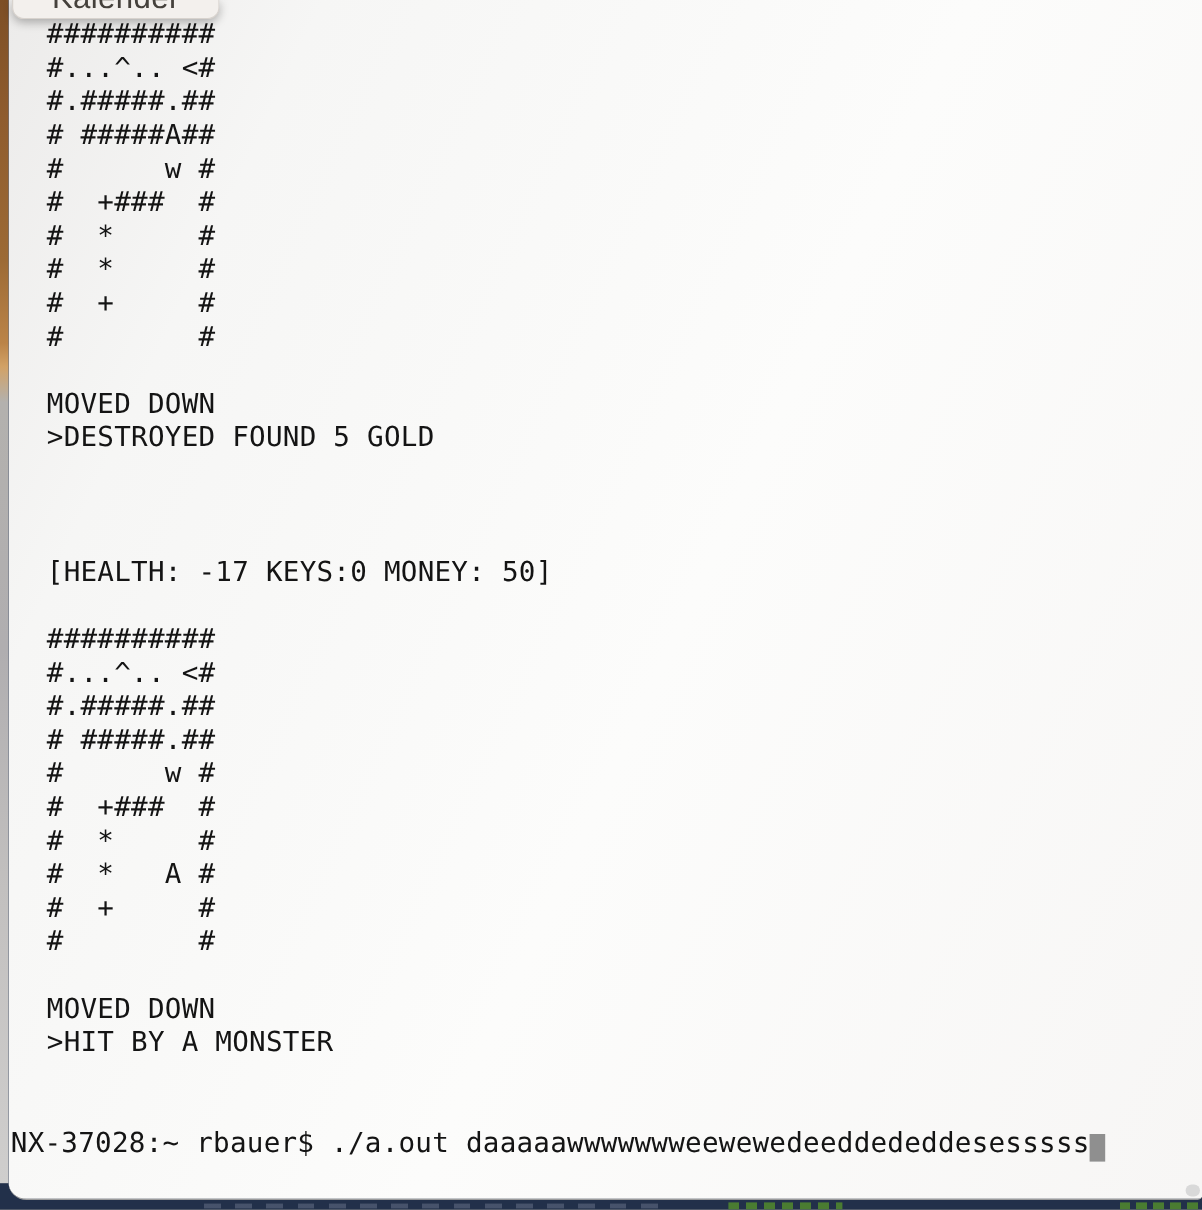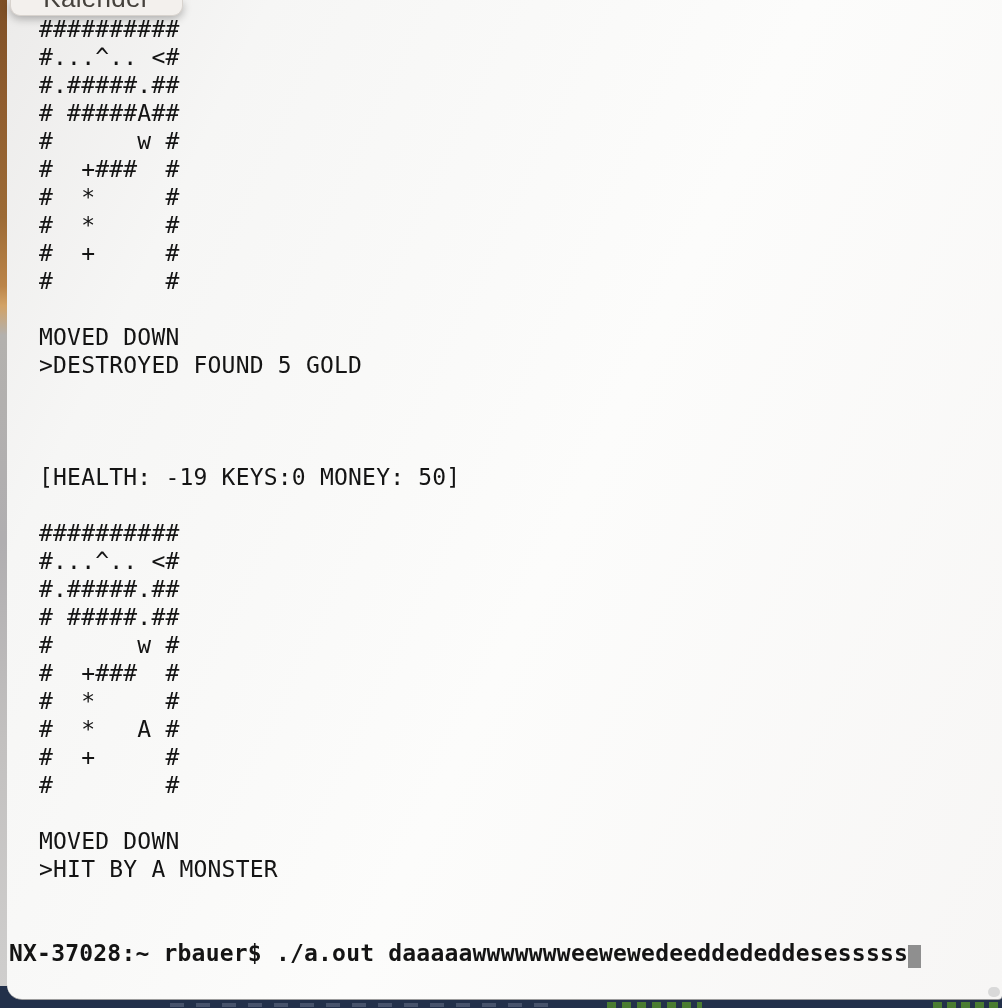--- a/index.html
+++ b/index.html
@@ -24,21 +24,21 @@
   }
   .content{
     position:absolute;left:2px;top:15px;
     font-size:23px;line-height:28px;letter-spacing:0.2px;
     color:#141414;
   }
   pre{margin:0;font-family:inherit;font-size:inherit;line-height:inherit;letter-spacing:inherit;white-space:pre;}
   .indent{padding-left:30px;}
   .gap1{height:28px;}
   .gap2{height:56px;}
-  .prompt-row{display:flex;align-items:center;font-weight:bold;}
+  .prompt-row{display:flex;align-items:center;}
   .cursor{
     display:inline-block;width:13px;height:23px;background:#8f8f8f;
     vertical-align:text-bottom;transform:translateY(3px);
   }
   
   .tooltip{
     position:absolute;left:10px;top:0;width:171px;height:15px;z-index:5;
     background:#f3f0ed;border:1px solid #d8d3ce;border-top:none;
     border-radius:0 0 10px 10px;
     box-shadow:0 3px 8px rgba(0,0,0,0.28);
@@ -86,21 +86,21 @@
 #  +###  #
 #  *     #
 #  *     #
 #  +     #
 #        #</pre>
     <div class="gap1"></div>
     <pre class="indent">MOVED DOWN
 &gt;DESTROYED FOUND 5 GOLD</pre>
     <div class="gap2"></div>
     <div class="gap1"></div>
-    <pre class="indent">[HEALTH: -19 KEYS:0 MONEY: 50]</pre>
+    <pre class="indent">[HEALTH: -17 KEYS:0 MONEY: 50]</pre>
     <div class="gap1"></div>
     <pre class="indent">##########
 #...^.. &lt;#
 #.#####.##
 # #####.##
 #      w #
 #  +###  #
 #  *     #
 #  *   A #
 #  +     #

